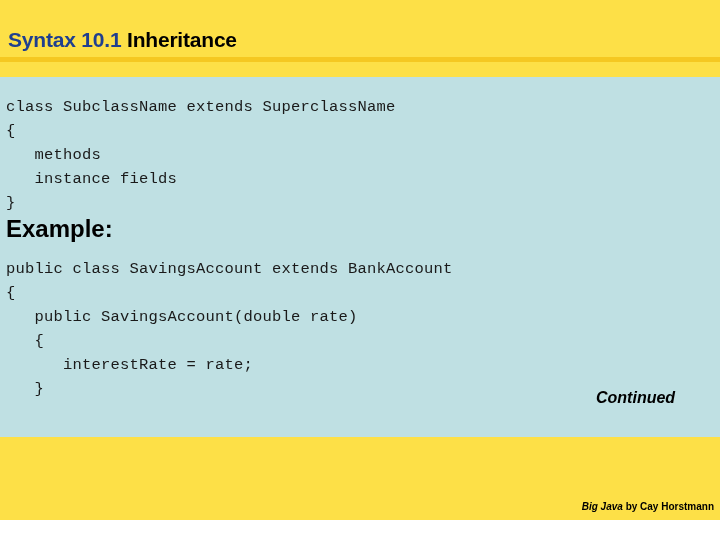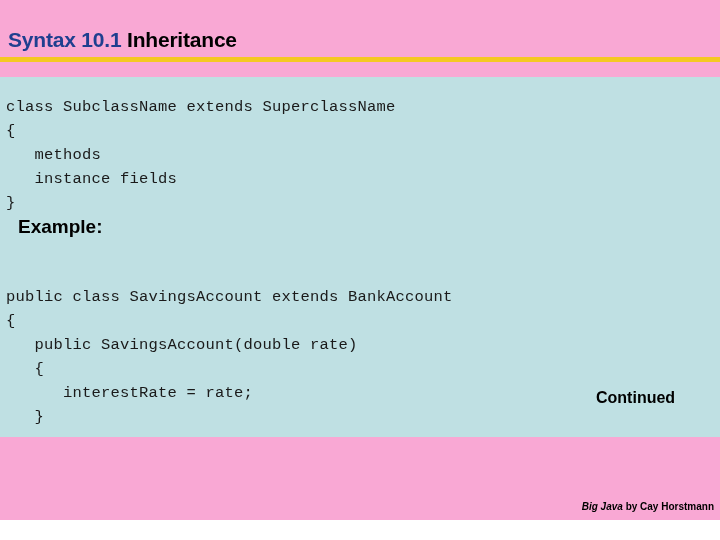--- a/index.html
+++ b/index.html
@@ -10,21 +10,21 @@
     width: 720px;
     height: 540px;
     background: #ffffff;
     font-family: "Liberation Sans", sans-serif;
     overflow: hidden;
   }
   .slide {
     position: relative;
     width: 720px;
     height: 520px;
-    background: #f9a8d4;
+    background: #fde047;
   }
 
   
   .title-bar {
     position: absolute;
     left: 0;
     top: 0;
     width: 720px;
     height: 62px;
   }
@@ -74,40 +74,41 @@
   }
 
   #syntax-code {
     position: absolute;
     left: 6px;
     top: 6px;
   }
 
   .example-heading {
     position: absolute;
-    left: 18px;
+    left: 6px;
     top: 140px;
-    font-size: 19px;
+    font-size: 24px;
     font-weight: bold;
     color: #000000;
     line-height: 1;
   }
 
   #example-code {
     position: absolute;
     left: 6px;
-    top: 196px;
+    top: 168px;
   }
 
   .continued-label {
     position: absolute;
     left: 596px;
     top: 312px;
     font-size: 16px;
     font-weight: bold;
+    font-style: italic;
     color: #000000;
     white-space: nowrap;
   }
 
   
   .footer {
     position: absolute;
     right: 6px;
     bottom: 6px;
     text-align: right;

